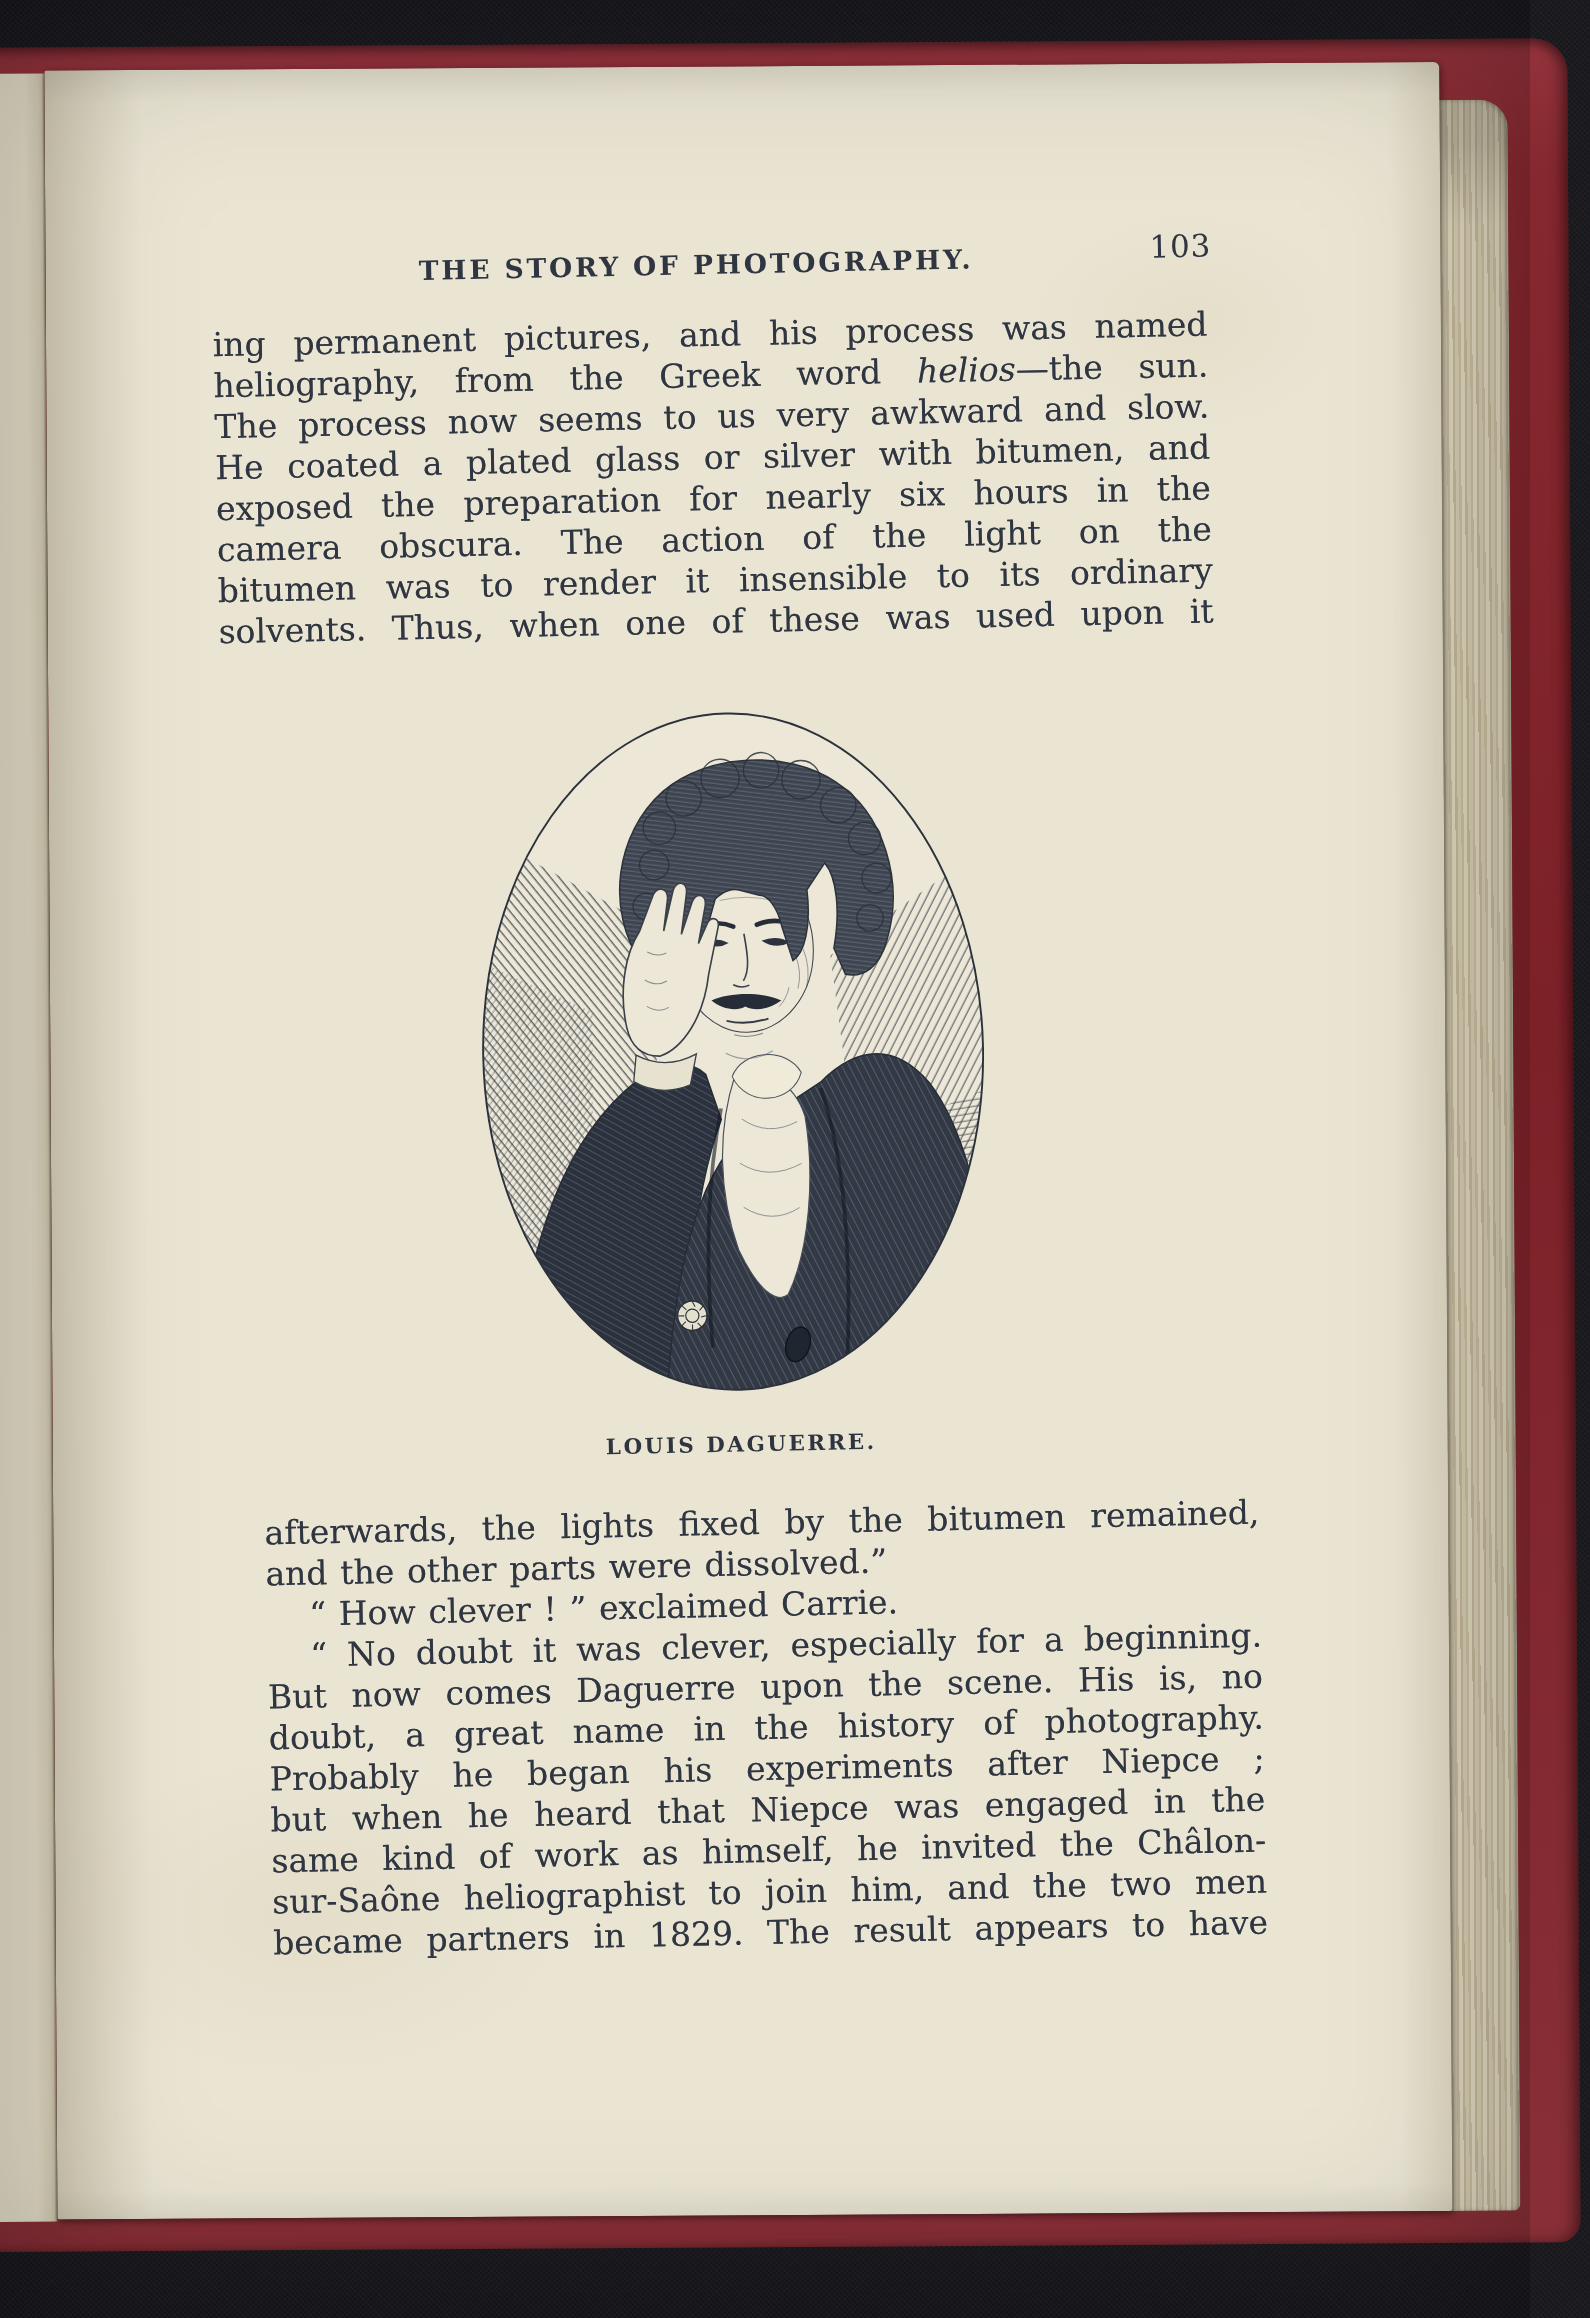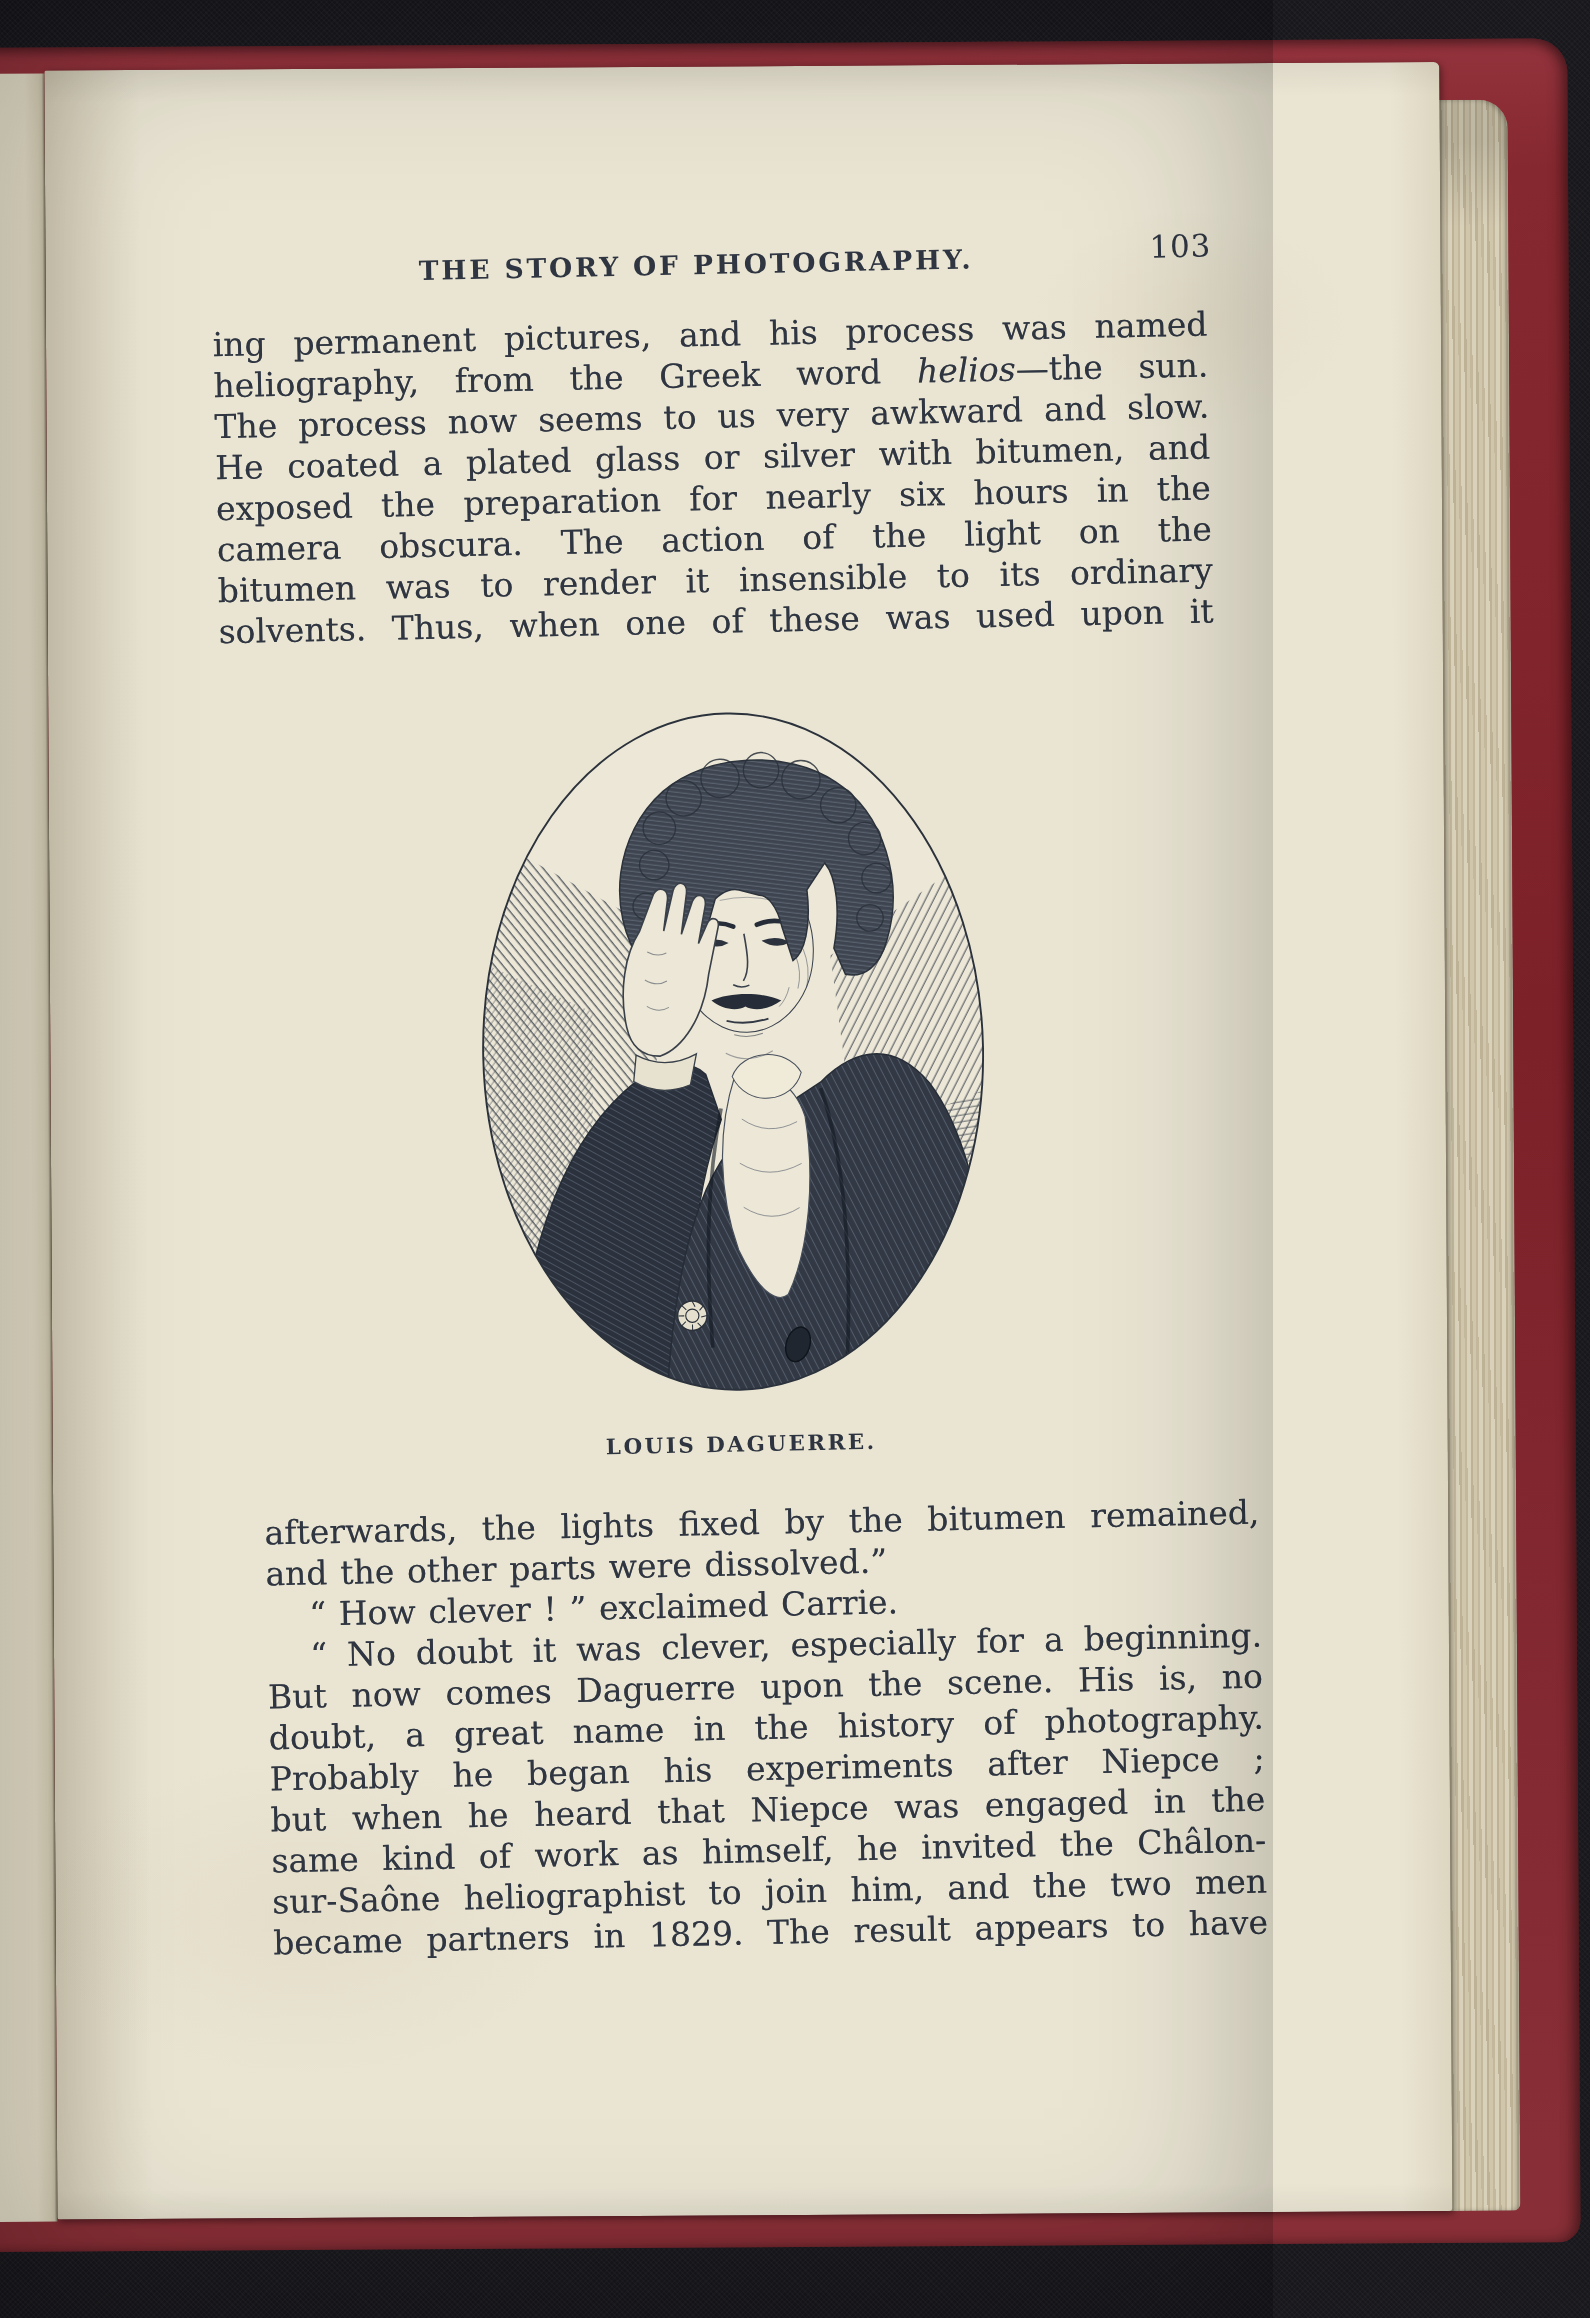--- a/index.html
+++ b/index.html
@@ -3,21 +3,21 @@
 <meta charset="utf-8">
 <style>
   html,body{margin:0;padding:0;width:1590px;height:2319px;overflow:hidden;}
   body{
     background:
       repeating-linear-gradient(45deg, rgba(255,255,255,.022) 0 1.5px, transparent 1.5px 3.7px),
       repeating-linear-gradient(-45deg, rgba(255,255,255,.02) 0 1.5px, transparent 1.5px 3.7px),
       #17171c;
     font-family:"DejaVu Serif", serif;
   }
-  #scene{position:relative;width:1273px;height:2319px;border-radius:26px;}
+  #scene{position:relative;width:1530px;height:2319px;border-radius:26px;}
   .book{position:absolute;left:0;top:0;width:1590px;height:2319px;transform:rotate(-0.35deg);transform-origin:50% 50%;}
 
   .cover-red{
     position:absolute;left:-19px;top:43px;width:1593px;height:2204px;
     border-radius:4.4px 34px 22px 4.4px;
     background:linear-gradient(180deg,#93333d 0%,#86282f 6%,#7d2129 45%,#872e36 96%);
     box-shadow:inset 0 4.4px 10.3px rgba(0,0,0,.35), inset -7.4px 0 13.2px rgba(0,0,0,.3);
   }
   .pages-left{
     position:absolute;left:-14.7px;top:69px;width:66px;height:2148px;

